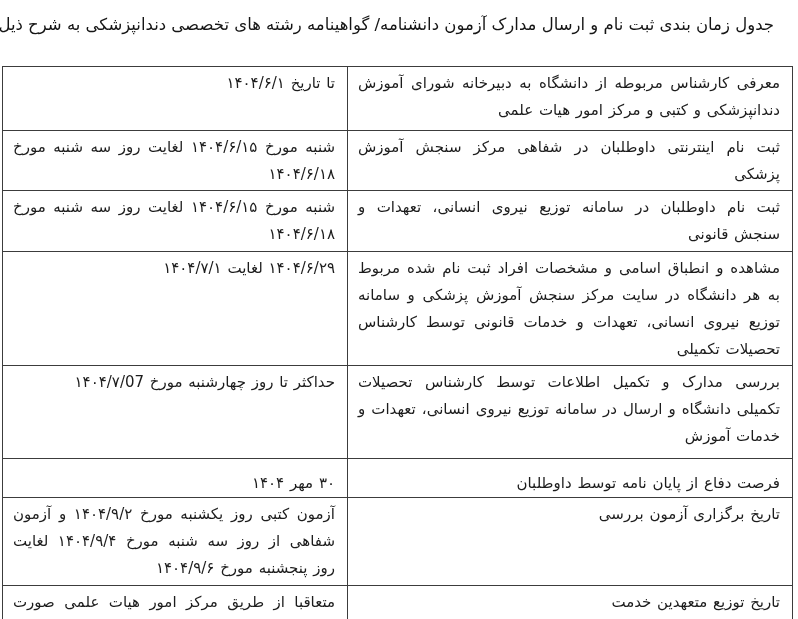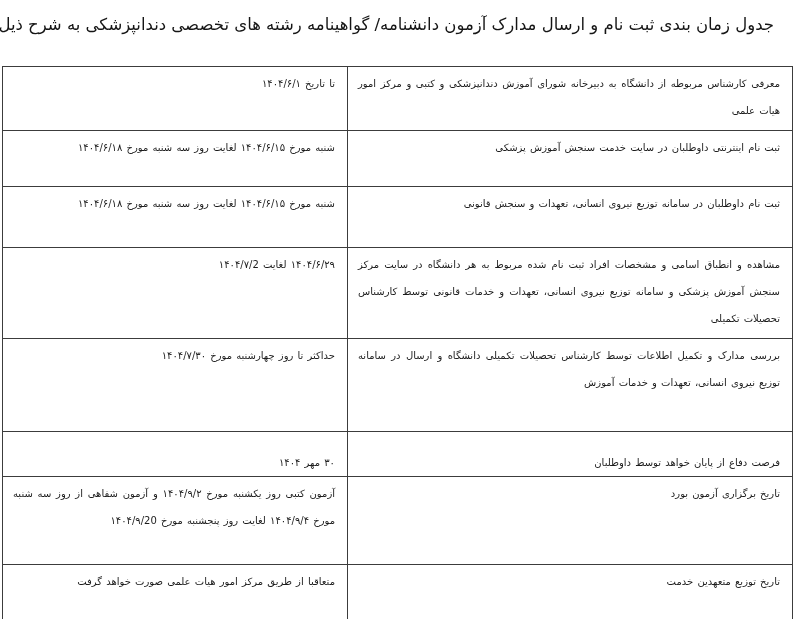--- a/index.html
+++ b/index.html
@@ -38,79 +38,79 @@
     left: 2px;
     width: 790px;
     border-collapse: collapse;
     table-layout: fixed;
     direction: rtl;
   }
   table.schedule td {
     border: 1px solid #3c3c3c;
     vertical-align: top;
     padding: 3px 12px 2px 10px;
-    font-size: 10px;
+    font-size: 15px;
     line-height: 27px;
     text-align: justify;
     color: #1c1c1c;
     overflow: hidden;
     word-spacing: 1px;
   }
   col.activity-col { width: 445px; }
   col.date-col     { width: 345px; }
   tr.r0 { height: 64px; }
   tr.r1 { height: 56px; }
   tr.r2 { height: 61px; }
   tr.r3 { height: 91px; }
   tr.r4 { height: 93px; }
   tr.r5 { height: 28px; }
   tr.r6 { height: 88px; }
   tr.r7 { height: 63px; }
-  tr.r5 td { padding-top: 17px; padding-bottom: 0; }
+  tr.r5 td { padding-top: 11px; padding-bottom: 0; }
 </style>
 </head>
 <body>
 
 <div class="page">
 
   <div class="doc-title">جدول زمان بندی ثبت نام و ارسال مدارک آزمون دانشنامه/ گواهینامه رشته های تخصصی دندانپزشکی به شرح ذیل می باشد:</div>
 
   <table class="schedule">
     <colgroup>
       <col class="activity-col">
       <col class="date-col">
     </colgroup>
     <tbody>
       <tr class="r0">
         <td>معرفی کارشناس مربوطه از دانشگاه به دبیرخانه شورای آموزش دندانپزشکی و کتبی و مرکز امور هیات علمی</td>
         <td>تا تاریخ ۱۴۰۴/۶/۱</td>
       </tr>
       <tr class="r1">
-        <td>ثبت نام اینترنتی داوطلبان در سایت خدمت سنجش آموزش پزشکی</td>
+        <td>ثبت نام اینترنتی داوطلبان در شفاهی مرکز سنجش آموزش پزشکی</td>
         <td>شنبه مورخ ۱۴۰۴/۶/۱۵ لغایت روز سه شنبه مورخ ۱۴۰۴/۶/۱۸</td>
       </tr>
       <tr class="r2">
         <td>ثبت نام داوطلبان در سامانه توزیع نیروی انسانی، تعهدات و سنجش قانونی</td>
         <td>شنبه مورخ ۱۴۰۴/۶/۱۵ لغایت روز سه شنبه مورخ ۱۴۰۴/۶/۱۸</td>
       </tr>
       <tr class="r3">
         <td>مشاهده و انطباق اسامی و مشخصات افراد ثبت نام شده مربوط به هر دانشگاه در سایت مرکز سنجش آموزش پزشکی و سامانه توزیع نیروی انسانی، تعهدات و خدمات قانونی توسط کارشناس تحصیلات تکمیلی</td>
-        <td>۱۴۰۴/۶/۲۹ لغایت ۱۴۰۴/۷/2</td>
+        <td>۱۴۰۴/۶/۲۹ لغایت ۱۴۰۴/۷/۱</td>
       </tr>
       <tr class="r4">
         <td>بررسی مدارک و تکمیل اطلاعات توسط کارشناس تحصیلات تکمیلی دانشگاه و ارسال در سامانه توزیع نیروی انسانی، تعهدات و خدمات آموزش</td>
-        <td>حداکثر تا روز چهارشنبه مورخ ۱۴۰۴/۷/۳۰</td>
+        <td>حداکثر تا روز چهارشنبه مورخ ۱۴۰۴/۷/07</td>
       </tr>
       <tr class="r5">
-        <td>فرصت دفاع از پایان خواهد توسط داوطلبان</td>
+        <td>فرصت دفاع از پایان نامه توسط داوطلبان</td>
         <td>۳۰ مهر ۱۴۰۴</td>
       </tr>
       <tr class="r6">
-        <td>تاریخ برگزاری آزمون بورد</td>
-        <td>آزمون کتبی روز یکشنبه مورخ ۱۴۰۴/۹/۲ و آزمون شفاهی از روز سه شنبه مورخ ۱۴۰۴/۹/۴ لغایت روز پنجشنبه مورخ ۱۴۰۴/۹/20</td>
+        <td>تاریخ برگزاری آزمون بررسی</td>
+        <td>آزمون کتبی روز یکشنبه مورخ ۱۴۰۴/۹/۲ و آزمون شفاهی از روز سه شنبه مورخ ۱۴۰۴/۹/۴ لغایت روز پنجشنبه مورخ ۱۴۰۴/۹/۶</td>
       </tr>
       <tr class="r7">
         <td>تاریخ توزیع متعهدین خدمت</td>
         <td>متعاقبا از طریق مرکز امور هیات علمی صورت خواهد گرفت</td>
       </tr>
     </tbody>
   </table>
 
 </div>
 

